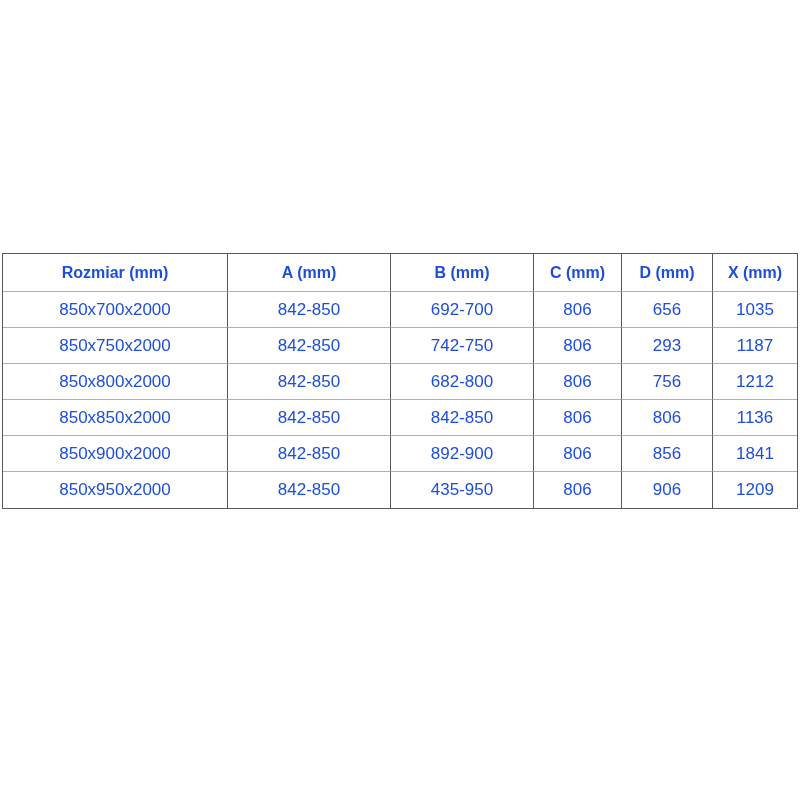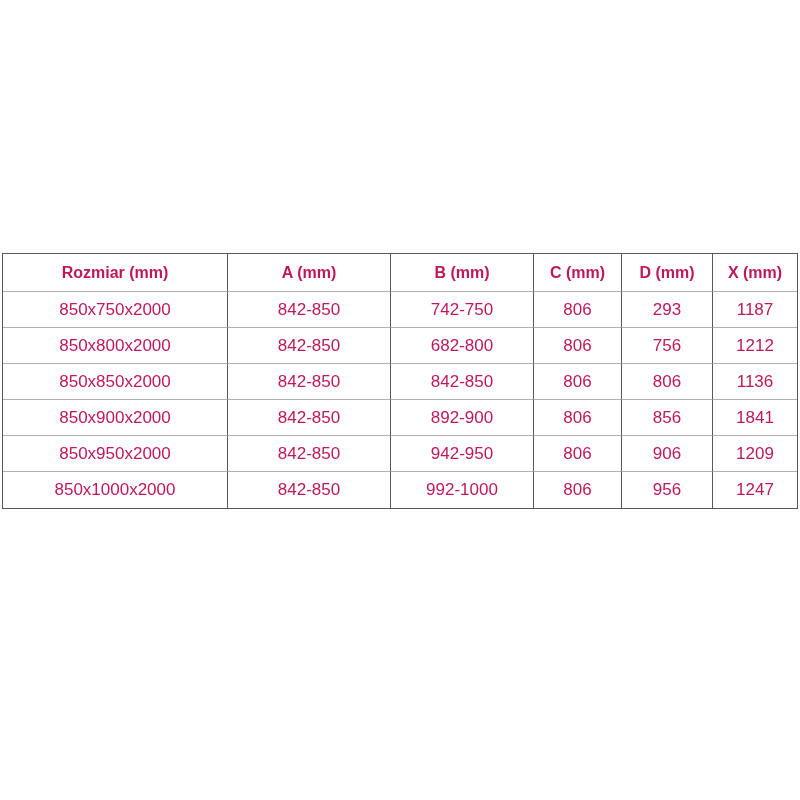--- a/index.html
+++ b/index.html
@@ -19,21 +19,21 @@
     left: 2px;
     top: 253px;
     width: 794px;
   }
   table.size-table {
     border-collapse: separate;
     border-spacing: 0;
     table-layout: fixed;
     width: 794px;
     border: 1px solid #595959;
-    color: #be185d;
+    color: #1d4ed8;
   }
   table.size-table th,
   table.size-table td {
     box-sizing: border-box;
     text-align: center;
     vertical-align: middle;
     padding: 0 4px;
     overflow: hidden;
     white-space: nowrap;
     border-right: 1px solid #595959;
@@ -76,20 +76,28 @@
         <th>Rozmiar (mm)</th>
         <th>A (mm)</th>
         <th>B (mm)</th>
         <th>C (mm)</th>
         <th>D (mm)</th>
         <th>X (mm)</th>
       </tr>
     </thead>
     <tbody>
       <tr>
+        <td>850x700x2000</td>
+        <td>842-850</td>
+        <td>692-700</td>
+        <td>806</td>
+        <td>656</td>
+        <td>1035</td>
+      </tr>
+      <tr>
         <td>850x750x2000</td>
         <td>842-850</td>
         <td>742-750</td>
         <td>806</td>
         <td>293</td>
         <td>1187</td>
       </tr>
       <tr>
         <td>850x800x2000</td>
         <td>842-850</td>
@@ -110,28 +118,20 @@
         <td>850x900x2000</td>
         <td>842-850</td>
         <td>892-900</td>
         <td>806</td>
         <td>856</td>
         <td>1841</td>
       </tr>
       <tr>
         <td>850x950x2000</td>
         <td>842-850</td>
-        <td>942-950</td>
+        <td>435-950</td>
         <td>806</td>
         <td>906</td>
         <td>1209</td>
-      </tr>
-      <tr>
-        <td>850x1000x2000</td>
-        <td>842-850</td>
-        <td>992-1000</td>
-        <td>806</td>
-        <td>956</td>
-        <td>1247</td>
       </tr>
     </tbody>
   </table>
 </div>
 
 </body></html>

